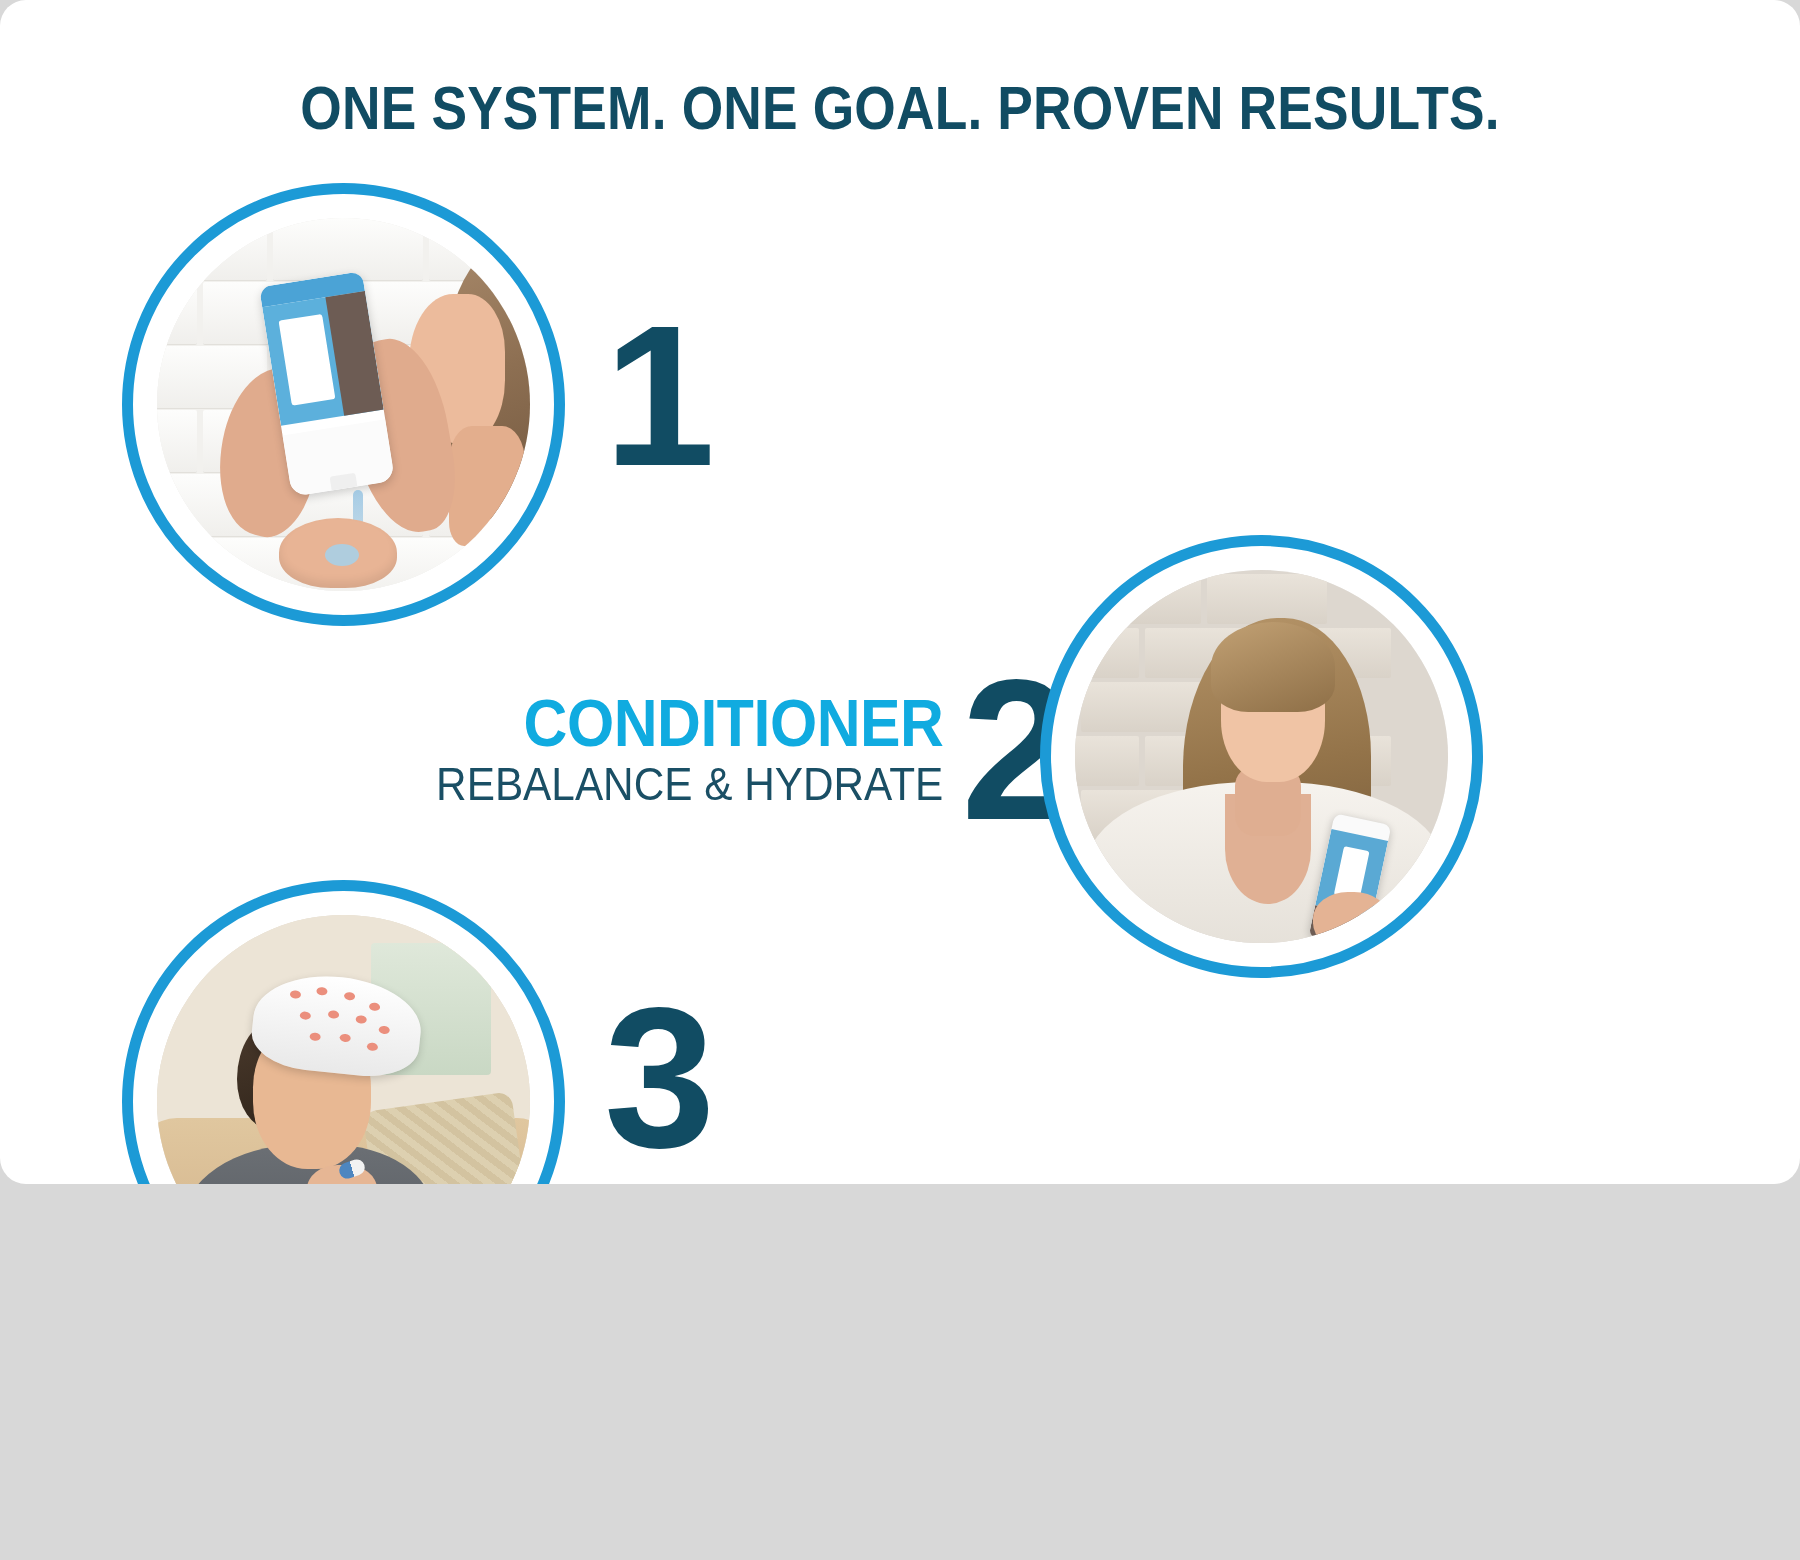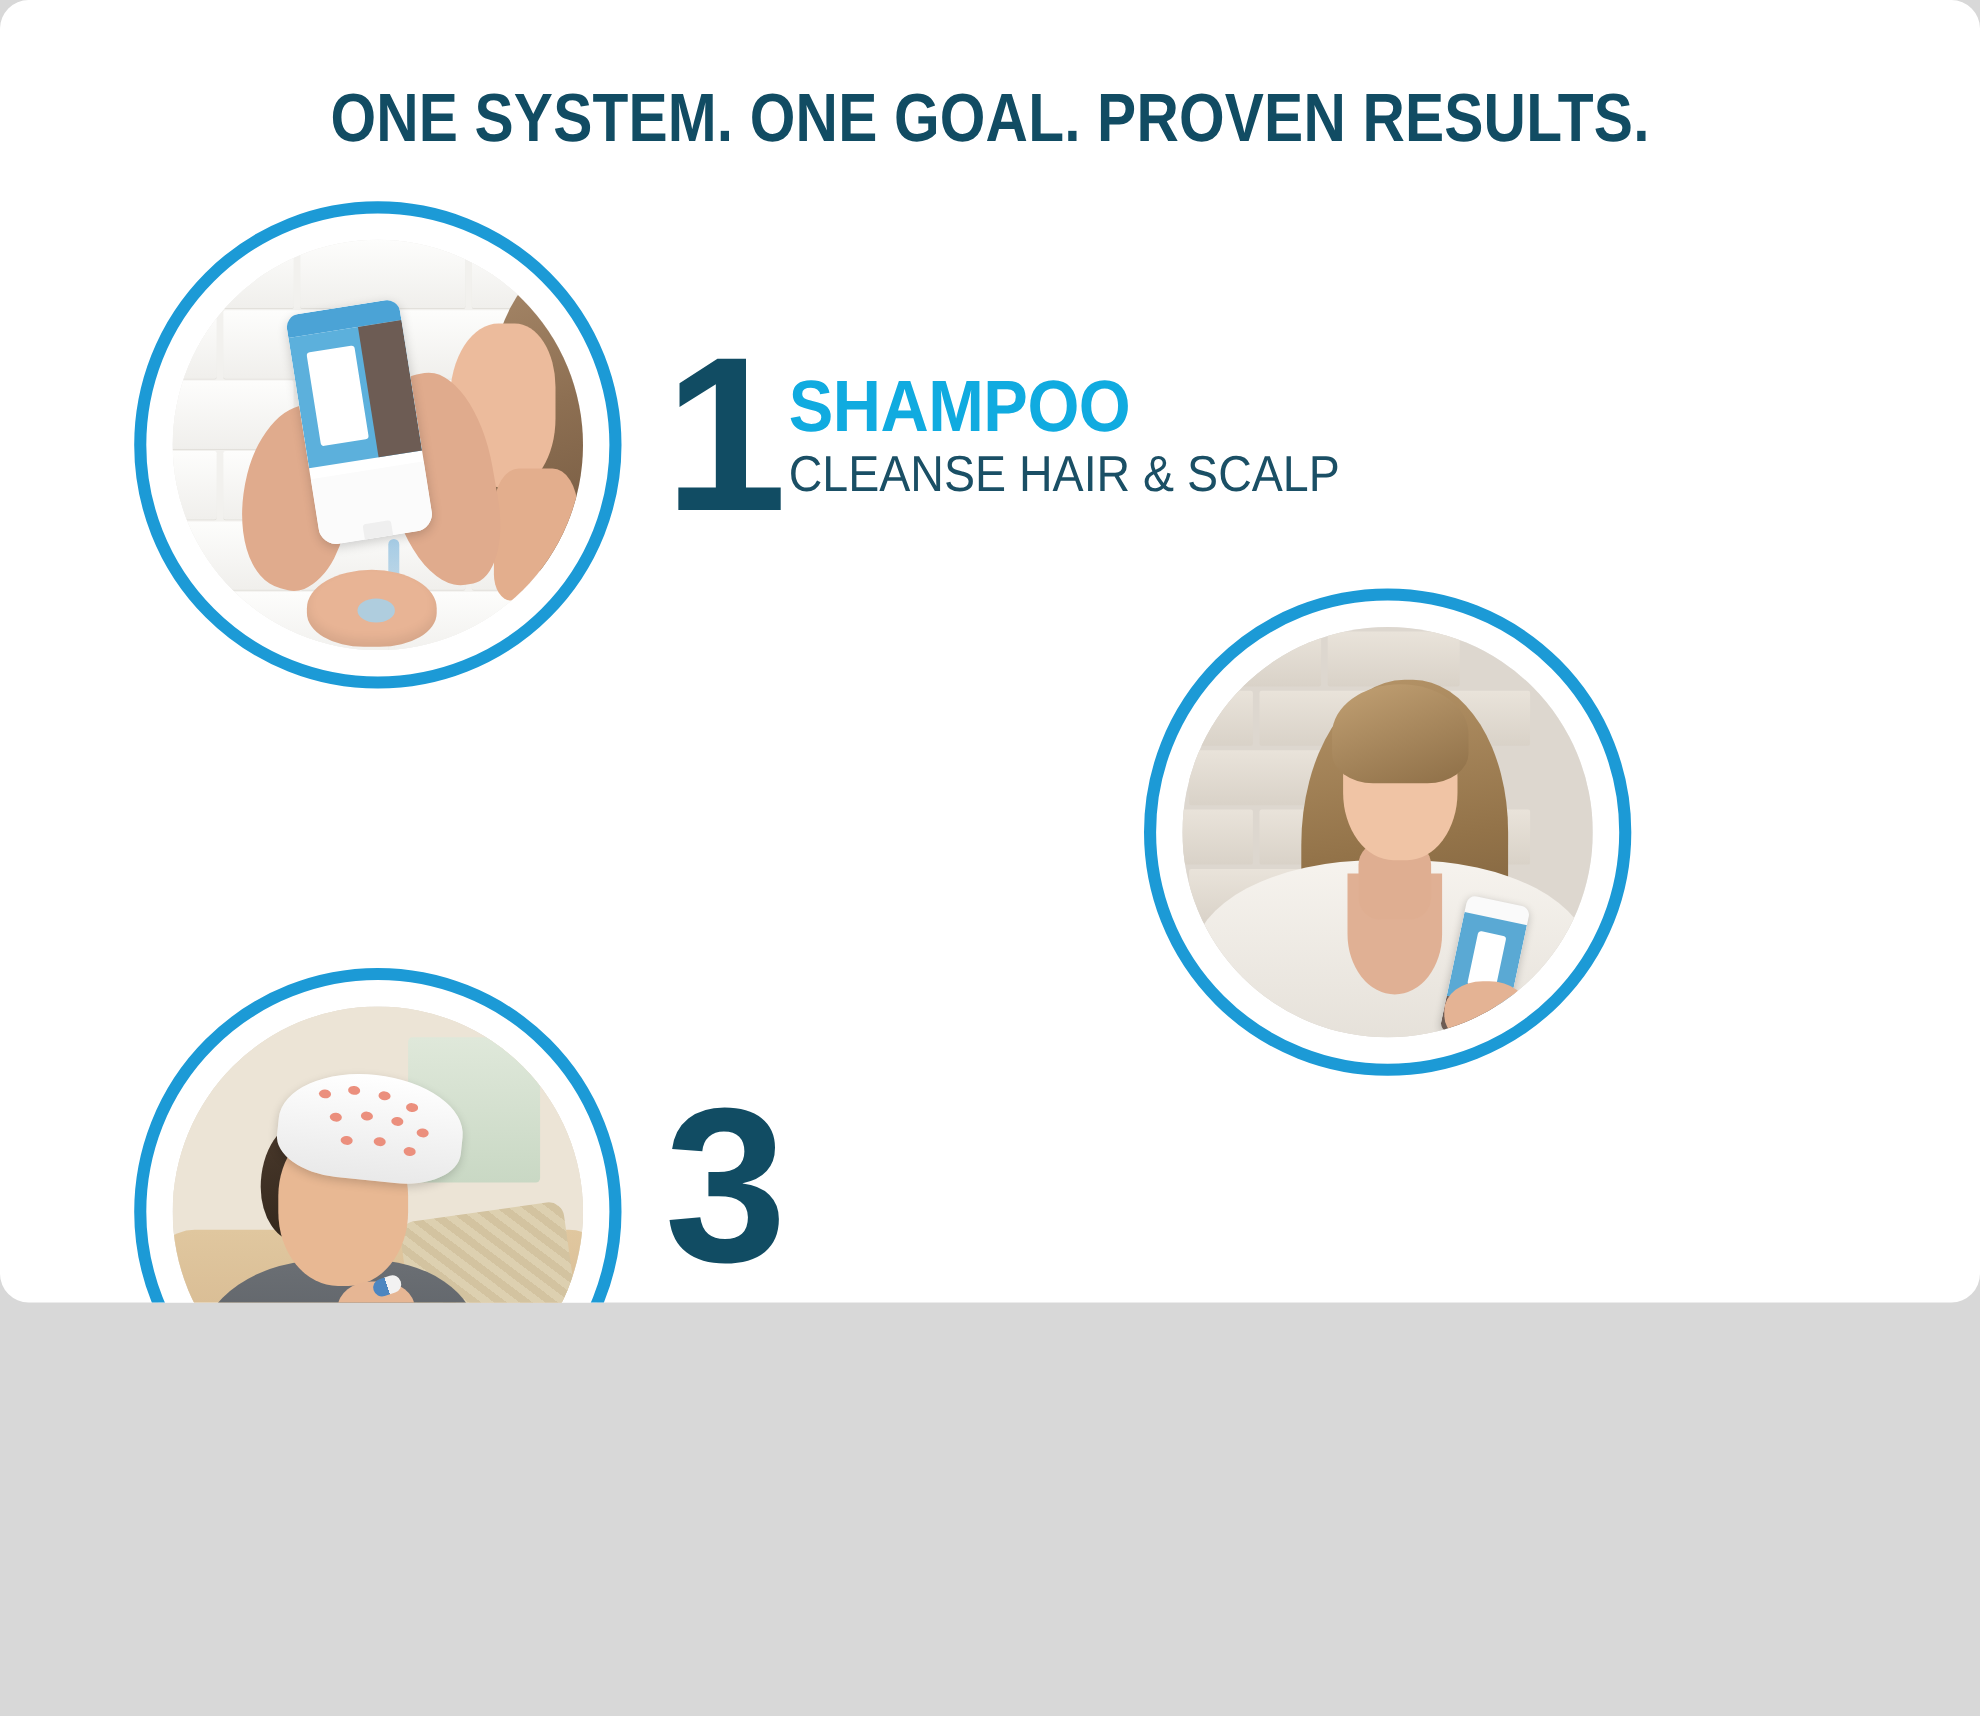--- a/index.html
+++ b/index.html
@@ -335,26 +335,29 @@
       </div>
 
       <div class="s1-drip"></div>
       <div class="s1-palm"></div>
       <div class="s1-gel"></div>
     </div>
   </div>
 
   <div class="step" id="step-1">
     <div class="num">1</div>
+  </div>
+
+  <div class="step" id="step-2">
     <div class="words">
-      <div class="headword">SHAMPOO</div>
-      <div class="subword">CLEANSE HAIR &amp; SCALP</div>
+      <div class="headword">CONDITIONER</div>
+      <div class="subword">REBALANCE &amp; HYDRATE</div>
     </div>
-  </div>
-
+    <div class="num">2</div>
+  </div>
 
   <div class="circle" id="circle-2"></div>
   <div class="photo" id="photo-2">
     <div class="scene">
       <div class="s2-bg">
         <div class="t" style="left:6px;top:4px;"></div>
           <div class="t" style="left:132px;top:4px;"></div>
         <div class="t" style="left:-56px;top:58px;"></div>
           <div class="t" style="left:70px;top:58px;"></div>
           <div class="t" style="left:196px;top:58px;"></div>

